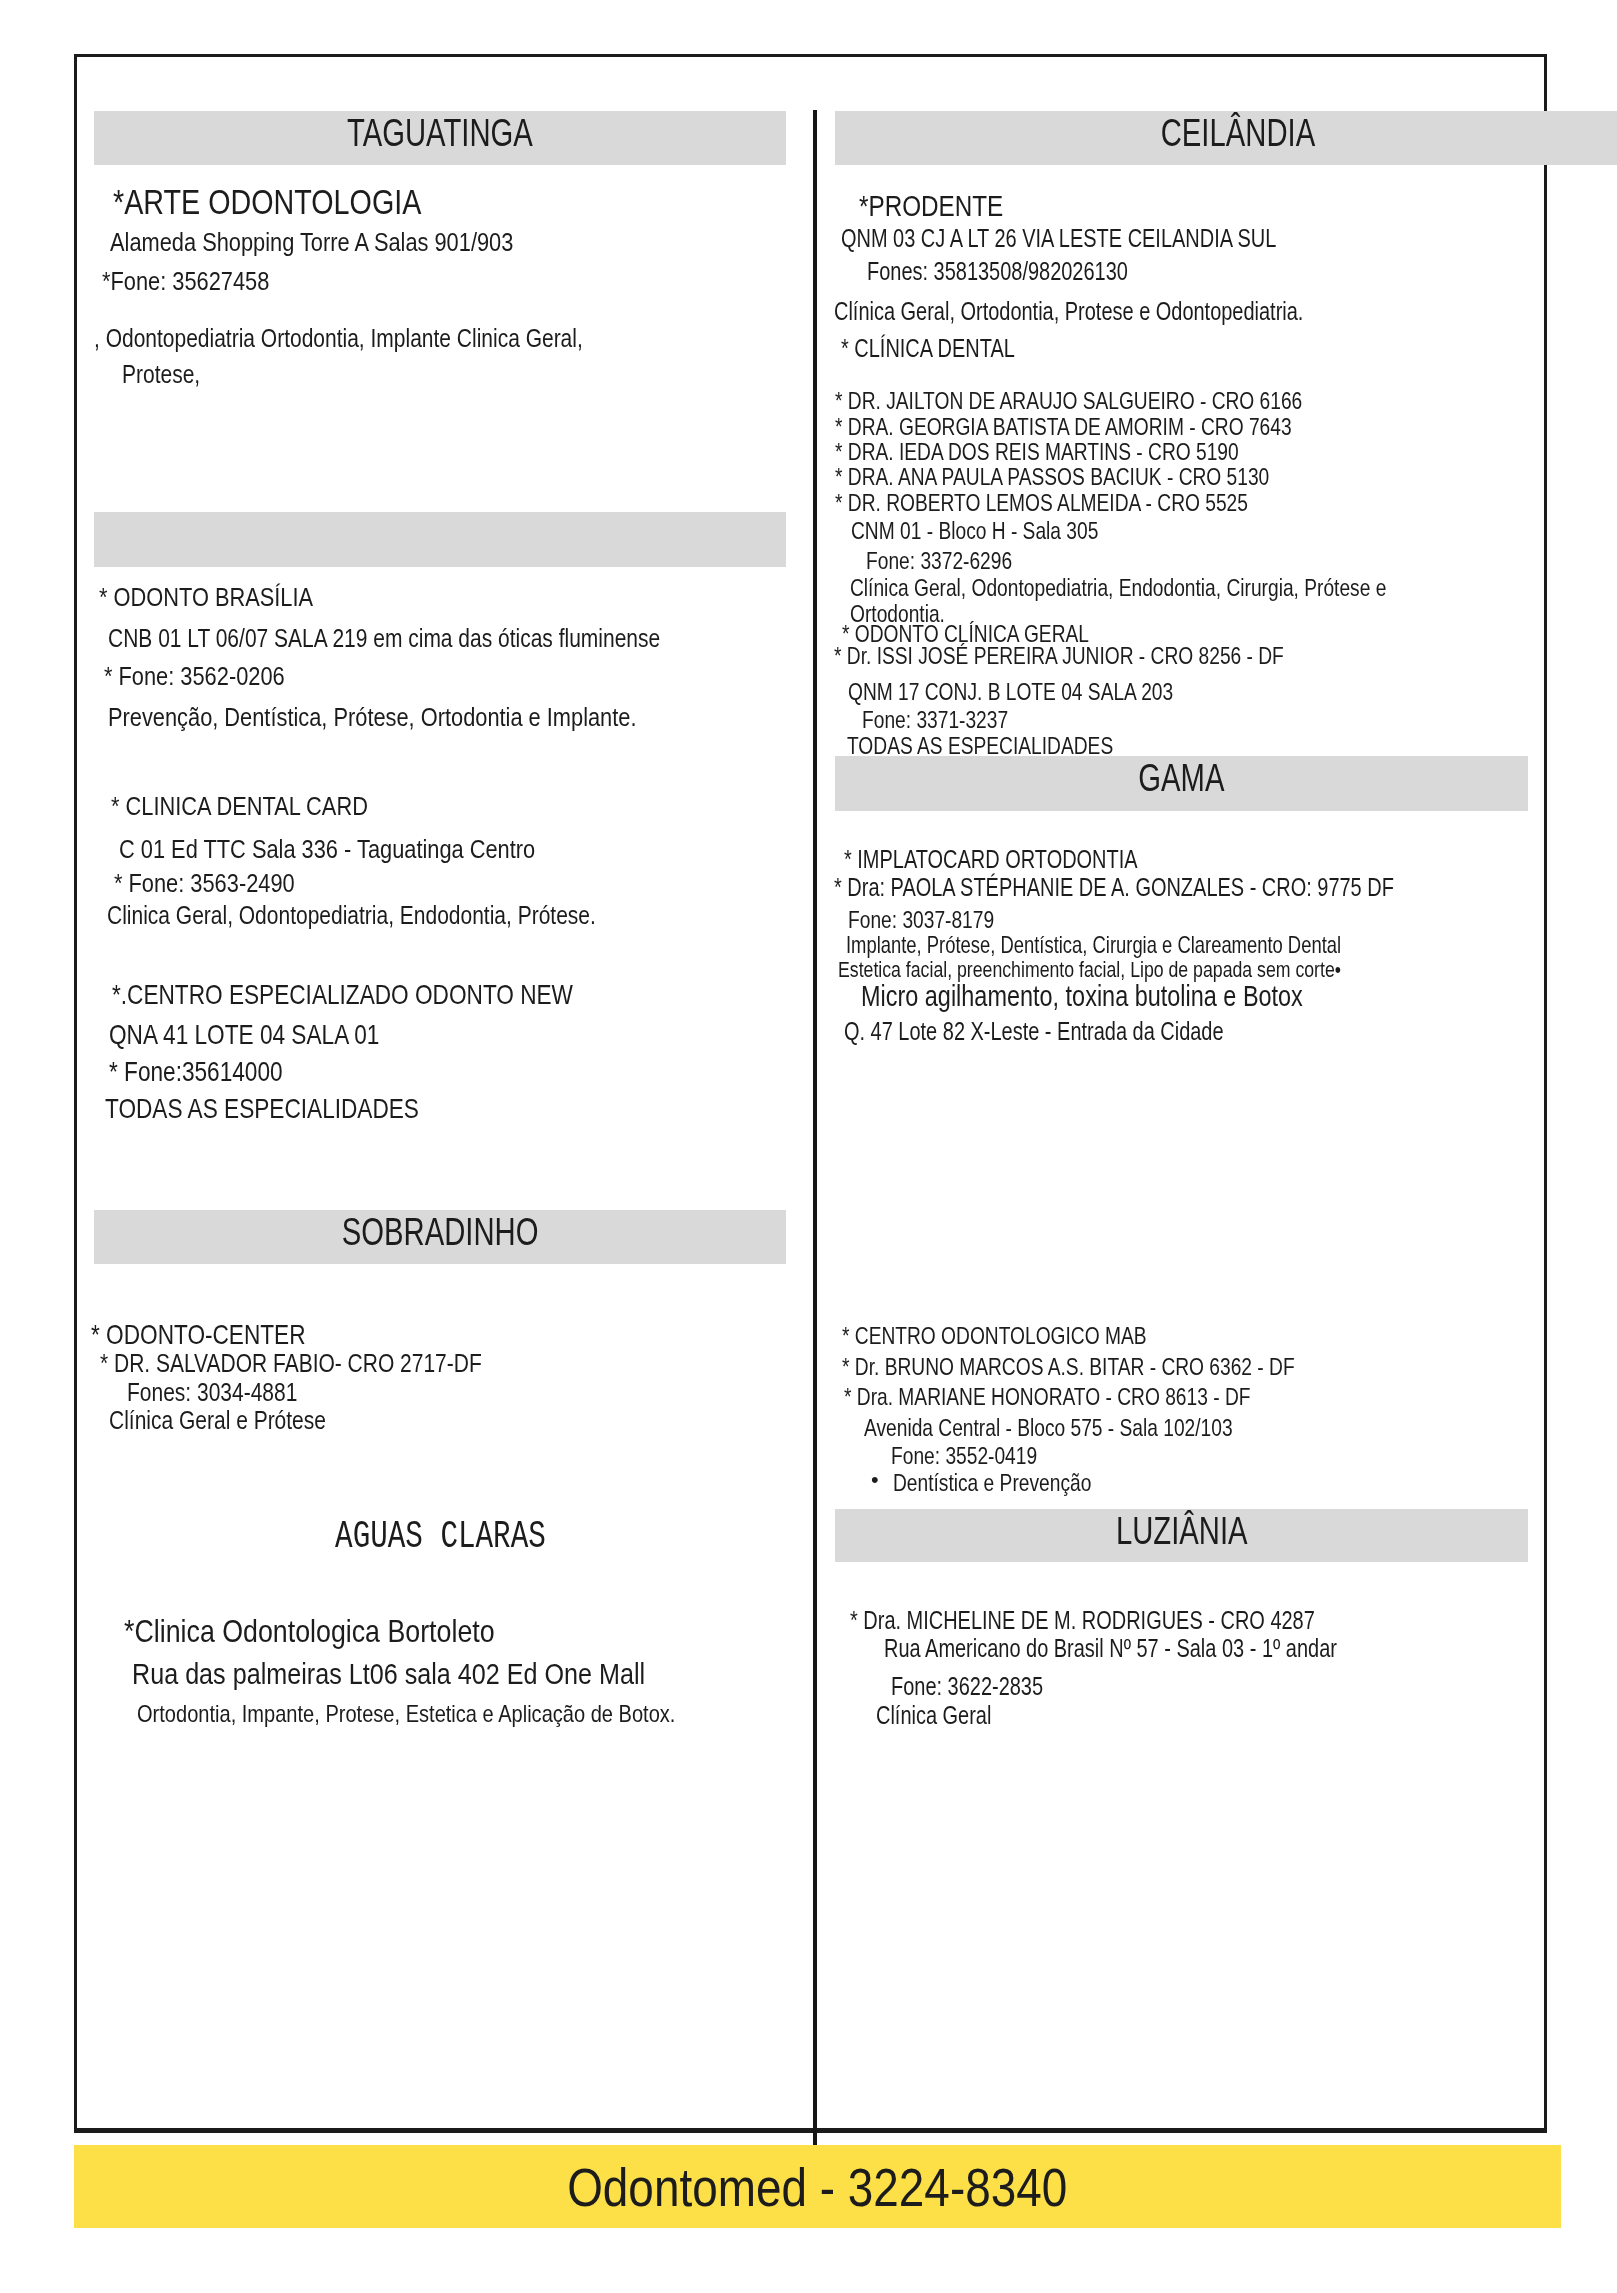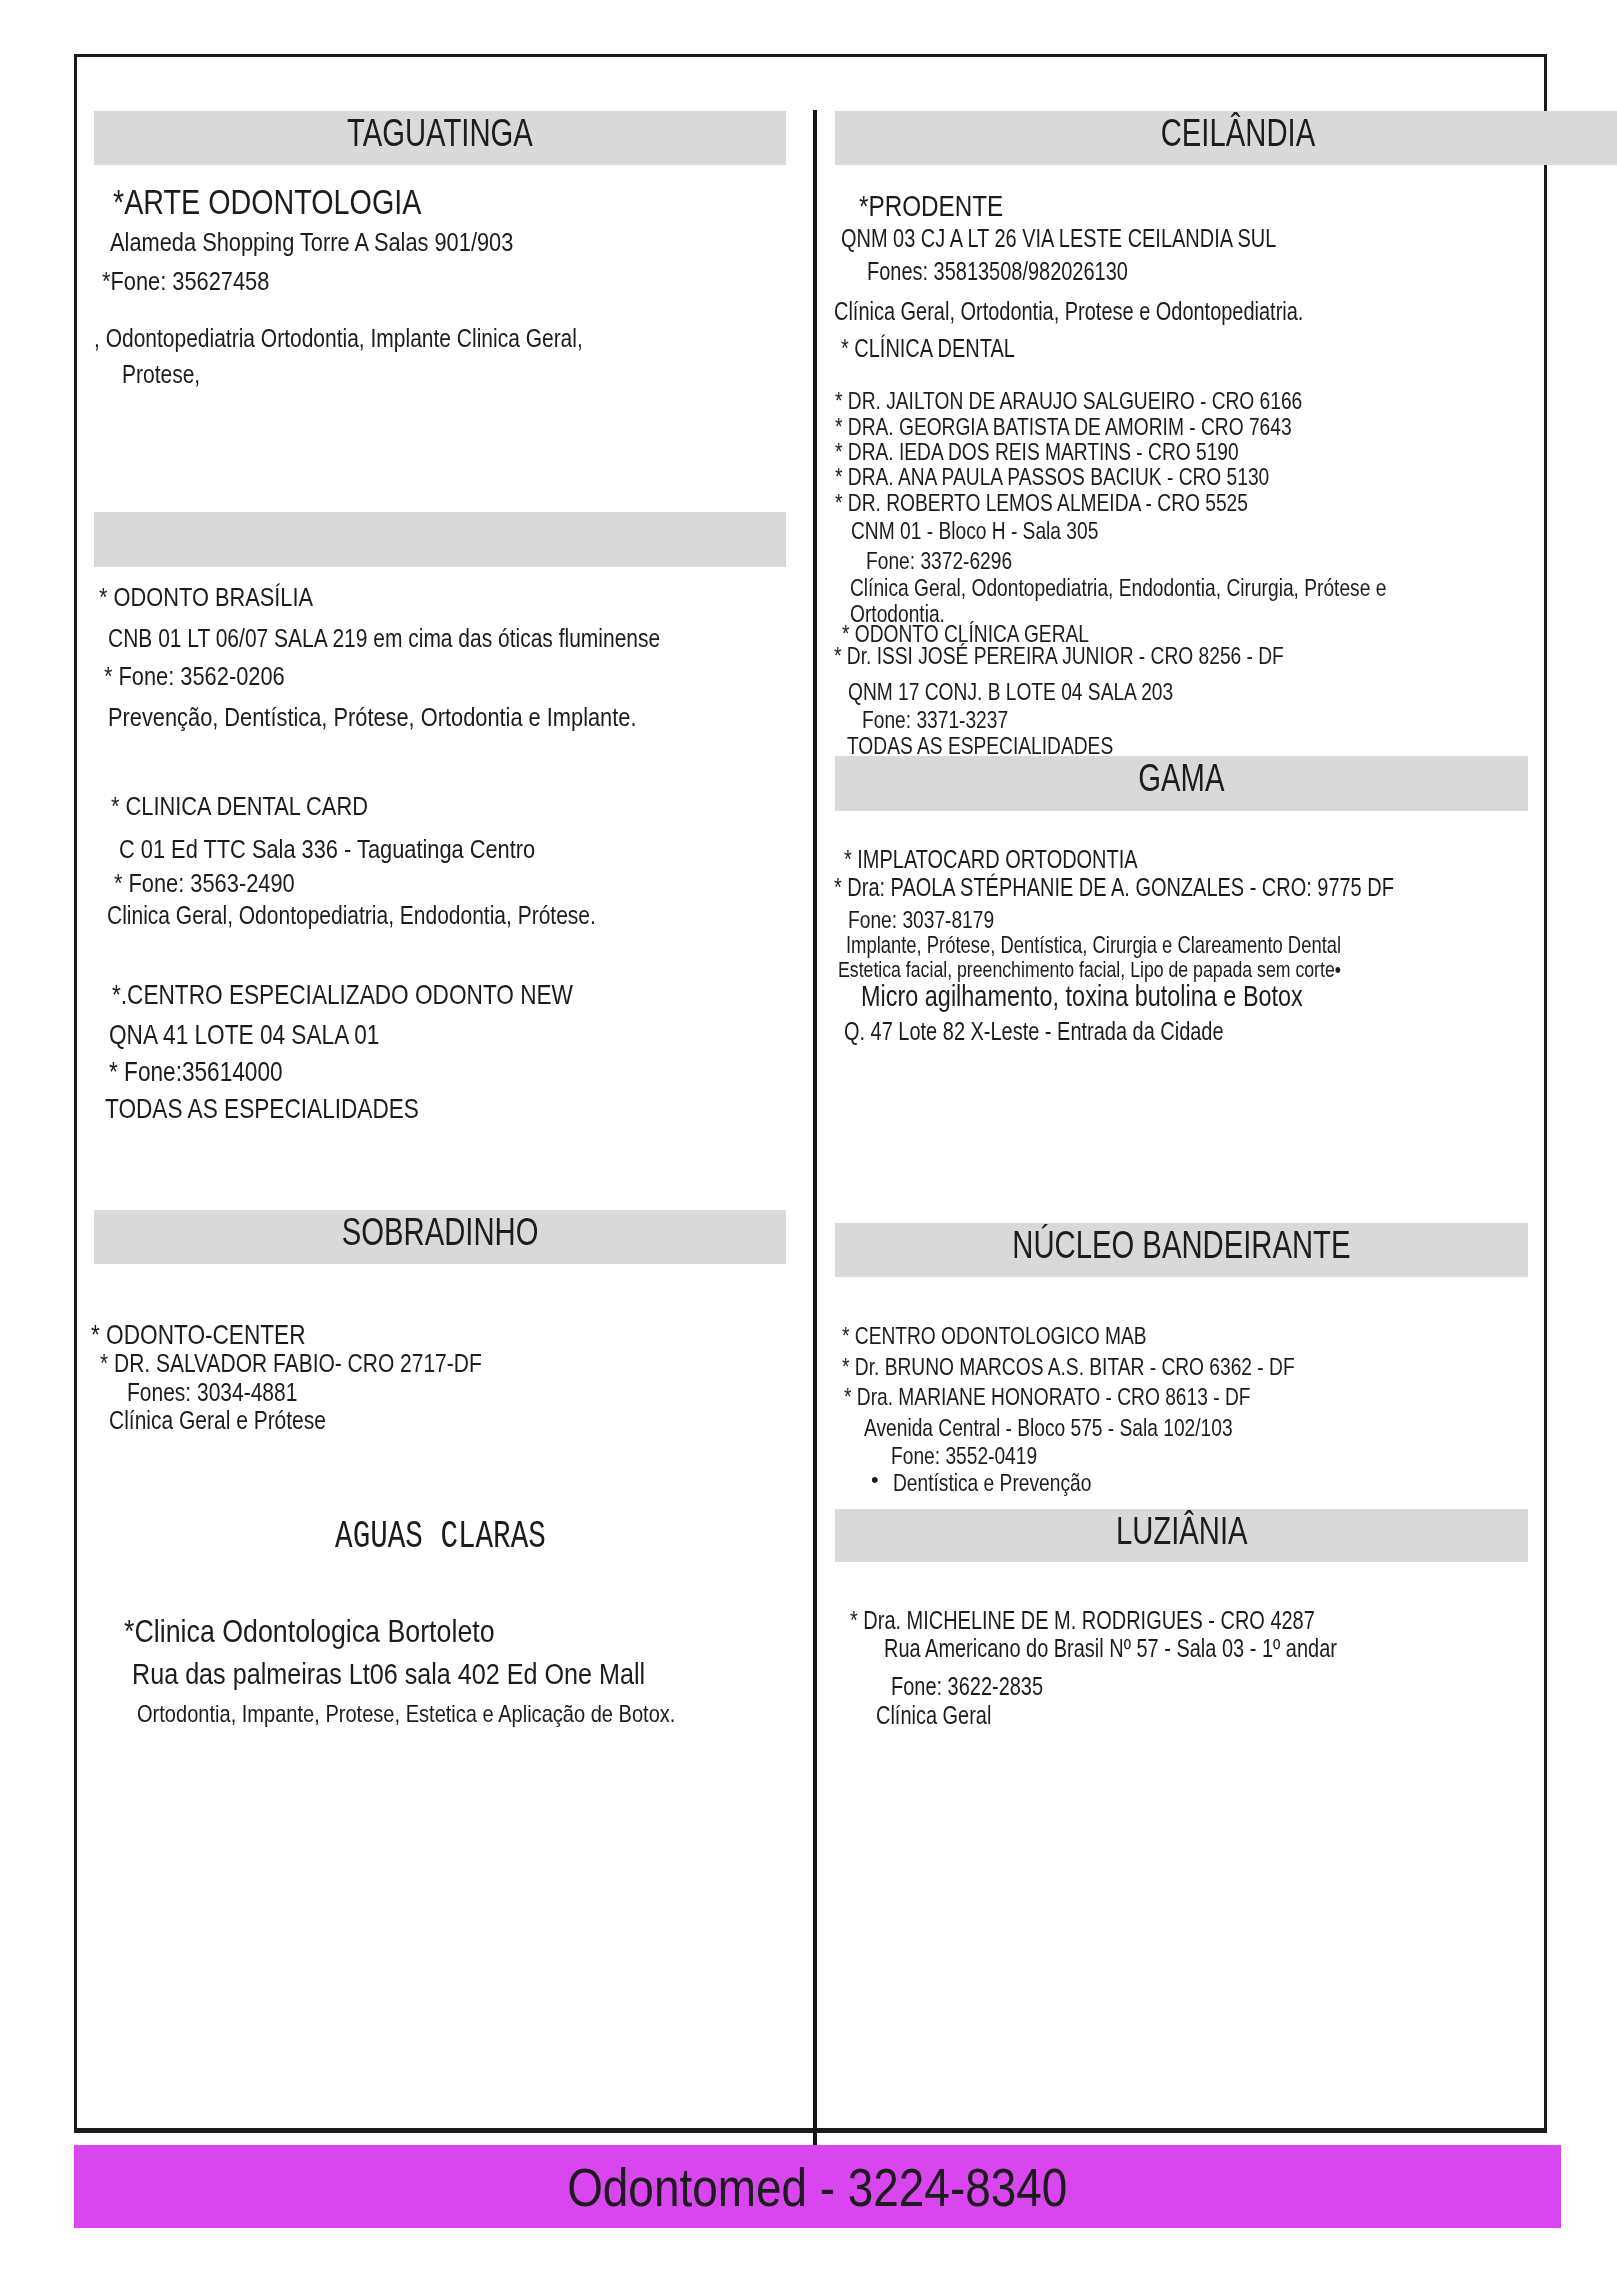--- a/index.html
+++ b/index.html
@@ -20,21 +20,21 @@
   }
   .bar.transparent{background:transparent;}
   .hd{font-size:39px;white-space:nowrap;transform:scaleX(0.75);letter-spacing:0;}
   .ln{
     position:absolute;white-space:nowrap;line-height:1.12;transform-origin:0 0;
   }
   .c85{transform:scaleX(0.85);}
   .c82{transform:scaleX(0.82);}
   .c78{transform:scaleX(0.78);}
   .footer-bar{
-    position:absolute;left:74px;top:2145px;width:1487px;height:83px;background:#d946ef;
+    position:absolute;left:74px;top:2145px;width:1487px;height:83px;background:#fde047;
     display:flex;align-items:center;justify-content:center;
   }
   .footer-bar .hd{font-size:54px;transform:scaleX(0.85);}
 </style>
 </head>
 <body>
 
 <div class="page">
 
   <div class="frame"></div>
@@ -115,23 +115,20 @@
   </div>
 
   <div class="ln c78" style="left:844px;top:845px;font-size:25.6px;">* IMPLATOCARD ORTODONTIA</div>
   <div class="ln c78" style="left:834px;top:873px;font-size:25.6px;">* Dra: PAOLA STÉPHANIE DE A. GONZALES - CRO: 9775 DF</div>
   <div class="ln c78" style="left:848px;top:906px;font-size:24.6px;">Fone: 3037-8179</div>
   <div class="ln c78" style="left:846px;top:932px;font-size:23.6px;">Implante, Prótese, Dentística, Cirurgia e Clareamento Dental</div>
   <div class="ln c78" style="left:838px;top:957px;font-size:22.7px;">Estetica facial, preenchimento facial, Lipo de papada sem corte•</div>
   <div class="ln c82" style="left:861px;top:980px;font-size:28.6px;">Micro agilhamento, toxina butolina e Botox</div>
   <div class="ln c78" style="left:844px;top:1017px;font-size:25.6px;">Q. 47 Lote 82 X-Leste - Entrada da Cidade</div>
 
-  <div class="bar" style="left:835px;top:1223px;width:693px;">
-    <span class="hd">NÚCLEO BANDEIRANTE</span>
-  </div>
 
   <div class="ln c78" style="left:842px;top:1322px;font-size:24.6px;">* CENTRO ODONTOLOGICO MAB</div>
   <div class="ln c78" style="left:842px;top:1353px;font-size:24.6px;">* Dr. BRUNO MARCOS A.S. BITAR - CRO 6362 - DF</div>
   <div class="ln c78" style="left:844px;top:1383px;font-size:24.6px;">* Dra. MARIANE HONORATO - CRO 8613 - DF</div>
   <div class="ln c78" style="left:864px;top:1414px;font-size:24.6px;">Avenida Central - Bloco 575 - Sala 102/103</div>
   <div class="ln c78" style="left:891px;top:1442px;font-size:24.6px;">Fone: 3552-0419</div>
   <div class="ln" style="left:871px;top:1468px;font-size:21.7px;">•</div>
   <div class="ln c78" style="left:893px;top:1469px;font-size:24.6px;">Dentística e Prevenção</div>
 
   <div class="bar" style="left:835px;top:1509px;width:693px;height:53px;">

